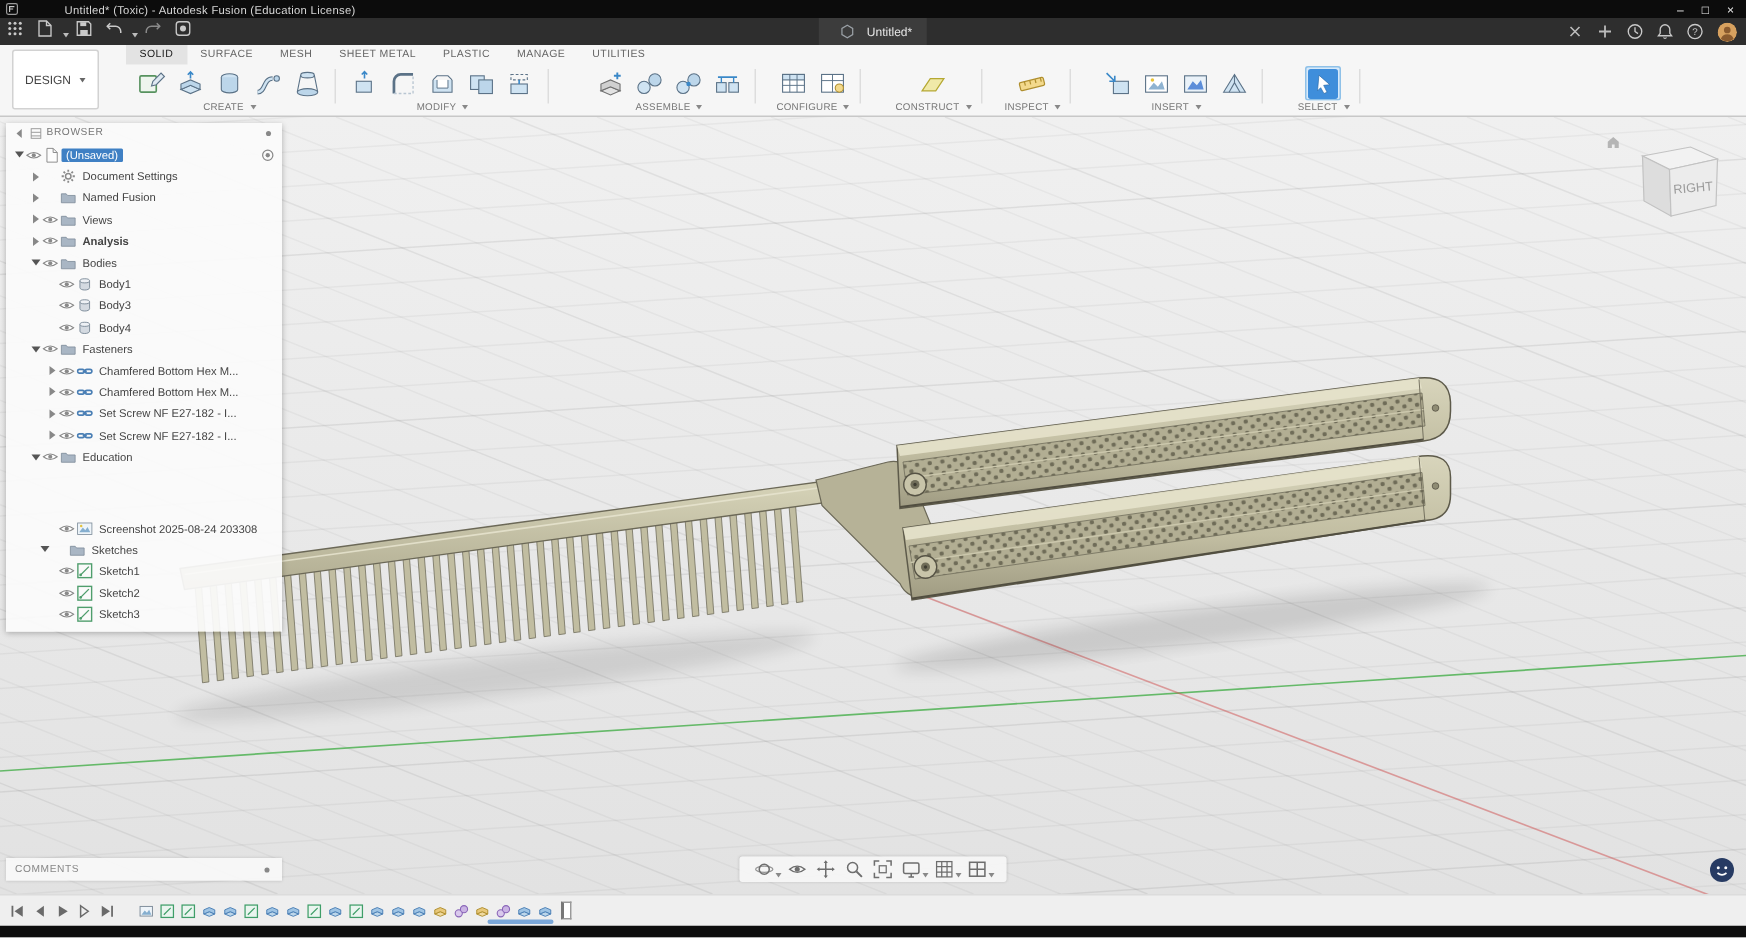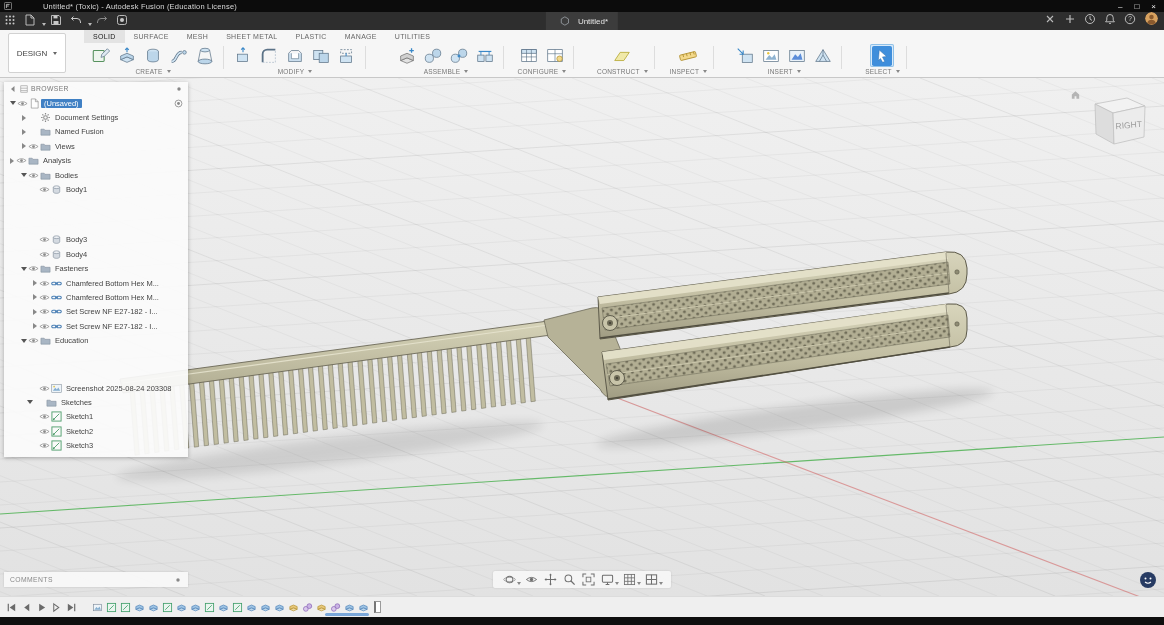--- a/index.html
+++ b/index.html
@@ -5,21 +5,21 @@
   *{margin:0;padding:0;box-sizing:border-box;}
   html,body{width:1164px;height:625px;overflow:hidden;font-family:"Liberation Sans",sans-serif;background:#e9e9e9;position:relative;}
   .caret{width:0;height:0;border-left:2.5px solid transparent;border-right:2.5px solid transparent;border-top:3px solid #bbb;display:inline-block;margin-left:2px;}
   
   .titlebar{position:absolute;top:0;left:0;width:1164px;height:12px;background:#0c0c0c;color:#d8d8d8;display:flex;align-items:center;font-size:7.5px;z-index:50;gap:24px;}
   .app-ic{width:8px;height:8px;margin:0 3px 0 4px;display:inline-flex;}
   .app-ic svg{width:100%;height:100%;}
   .t-title{margin-left:4px;letter-spacing:.2px;white-space:nowrap;}
   .win-controls{margin-left:auto;display:flex;align-items:center;gap:12px;padding-right:8px;color:#eee;font-size:8px;}
   
-  .appbar{position:absolute;top:12px;left:0;width:1164px;height:18px;background:#2e2e2e;display:flex;align-items:flex-start;z-index:49;}
+  .appbar{position:absolute;top:12px;left:0;width:1164px;height:18px;background:#2e2e2e;display:flex;align-items:center;z-index:49;}
   .appbar .ic,.b-header .bh-ic{display:inline-flex;}
   .appbar .ic{width:12px;height:12px;margin:0 4px;}
   .appbar .ic svg{width:100%;height:100%;}
   .doctab{position:absolute;left:50%;top:0;transform:translateX(-50%);height:18px;display:flex;align-items:center;background:#3c3c3c;padding:0 10px;color:#e6e6e6;font-size:8px;gap:4px;}
   .doctab .ic{width:10px;height:10px;}
   .appbar-right{margin-left:auto;display:flex;align-items:center;padding-right:6px;}
   .avatar{width:13px;height:13px;border-radius:50%;overflow:hidden;margin-left:5px;display:inline-flex;}
   .avatar svg{width:100%;height:100%;}
   
   .ribbon{position:absolute;top:30px;left:0;width:1164px;height:48px;background:#f6f6f6;border-bottom:1px solid #c8c8c8;z-index:48;}
@@ -691,21 +691,21 @@
               <circle cx="6" cy="4.5" r="1.5" fill="#8a8a8a"></circle>
             </svg>
           </span>
           <span class="tic">
             <svg viewBox="0 0 12 10">
               <path d="M1 2.5h3.5l1 1.2H11v5.3H1z" fill="#a9b6c4" stroke="#7e8c9a" stroke-width="0.6"></path>
             </svg>
           </span>
           <span class="tlabel">Views</span>
         </div>
-        <div class="trow" style="padding-left: 3px;">
+        <div class="trow" style="padding-left: 15px; font-weight: bold;">
           <span class="arr">
             <span class="arr-c"></span>
           </span>
           <span class="tic">
             <svg viewBox="0 0 12 9">
               <path d="M1 4.5Q6 0.5 11 4.5Q6 8.5 1 4.5Z" fill="#fff" stroke="#8a8a8a" stroke-width="0.8"></path>
               <circle cx="6" cy="4.5" r="1.5" fill="#8a8a8a"></circle>
             </svg>
           </span>
           <span class="tic">
@@ -741,21 +741,21 @@
             </svg>
           </span>
           <span class="tic">
             <svg viewBox="0 0 12 12">
               <path d="M2.5 3.5v5c0 1 1.6 1.7 3.5 1.7s3.5-.7 3.5-1.7v-5" fill="#d4dae1" stroke="#7e8c9a" stroke-width="0.7"></path>
               <ellipse cx="6" cy="3.5" rx="3.5" ry="1.5" fill="#eef1f5" stroke="#7e8c9a" stroke-width="0.7"></ellipse>
             </svg>
           </span>
           <span class="tlabel">Body1</span>
         </div>
-        <div class="trow" style="padding-left: 26px; margin-top: 36px;">
+        <div class="trow" style="padding-left: 26px;">
           <span class="arr"></span>
           <span class="tic">
             <svg viewBox="0 0 12 9">
               <path d="M1 4.5Q6 0.5 11 4.5Q6 8.5 1 4.5Z" fill="#fff" stroke="#8a8a8a" stroke-width="0.8"></path>
               <circle cx="6" cy="4.5" r="1.5" fill="#8a8a8a"></circle>
             </svg>
           </span>
           <span class="tic">
             <svg viewBox="0 0 12 12">
               <path d="M2.5 3.5v5c0 1 1.6 1.7 3.5 1.7s3.5-.7 3.5-1.7v-5" fill="#d4dae1" stroke="#7e8c9a" stroke-width="0.7"></path>

